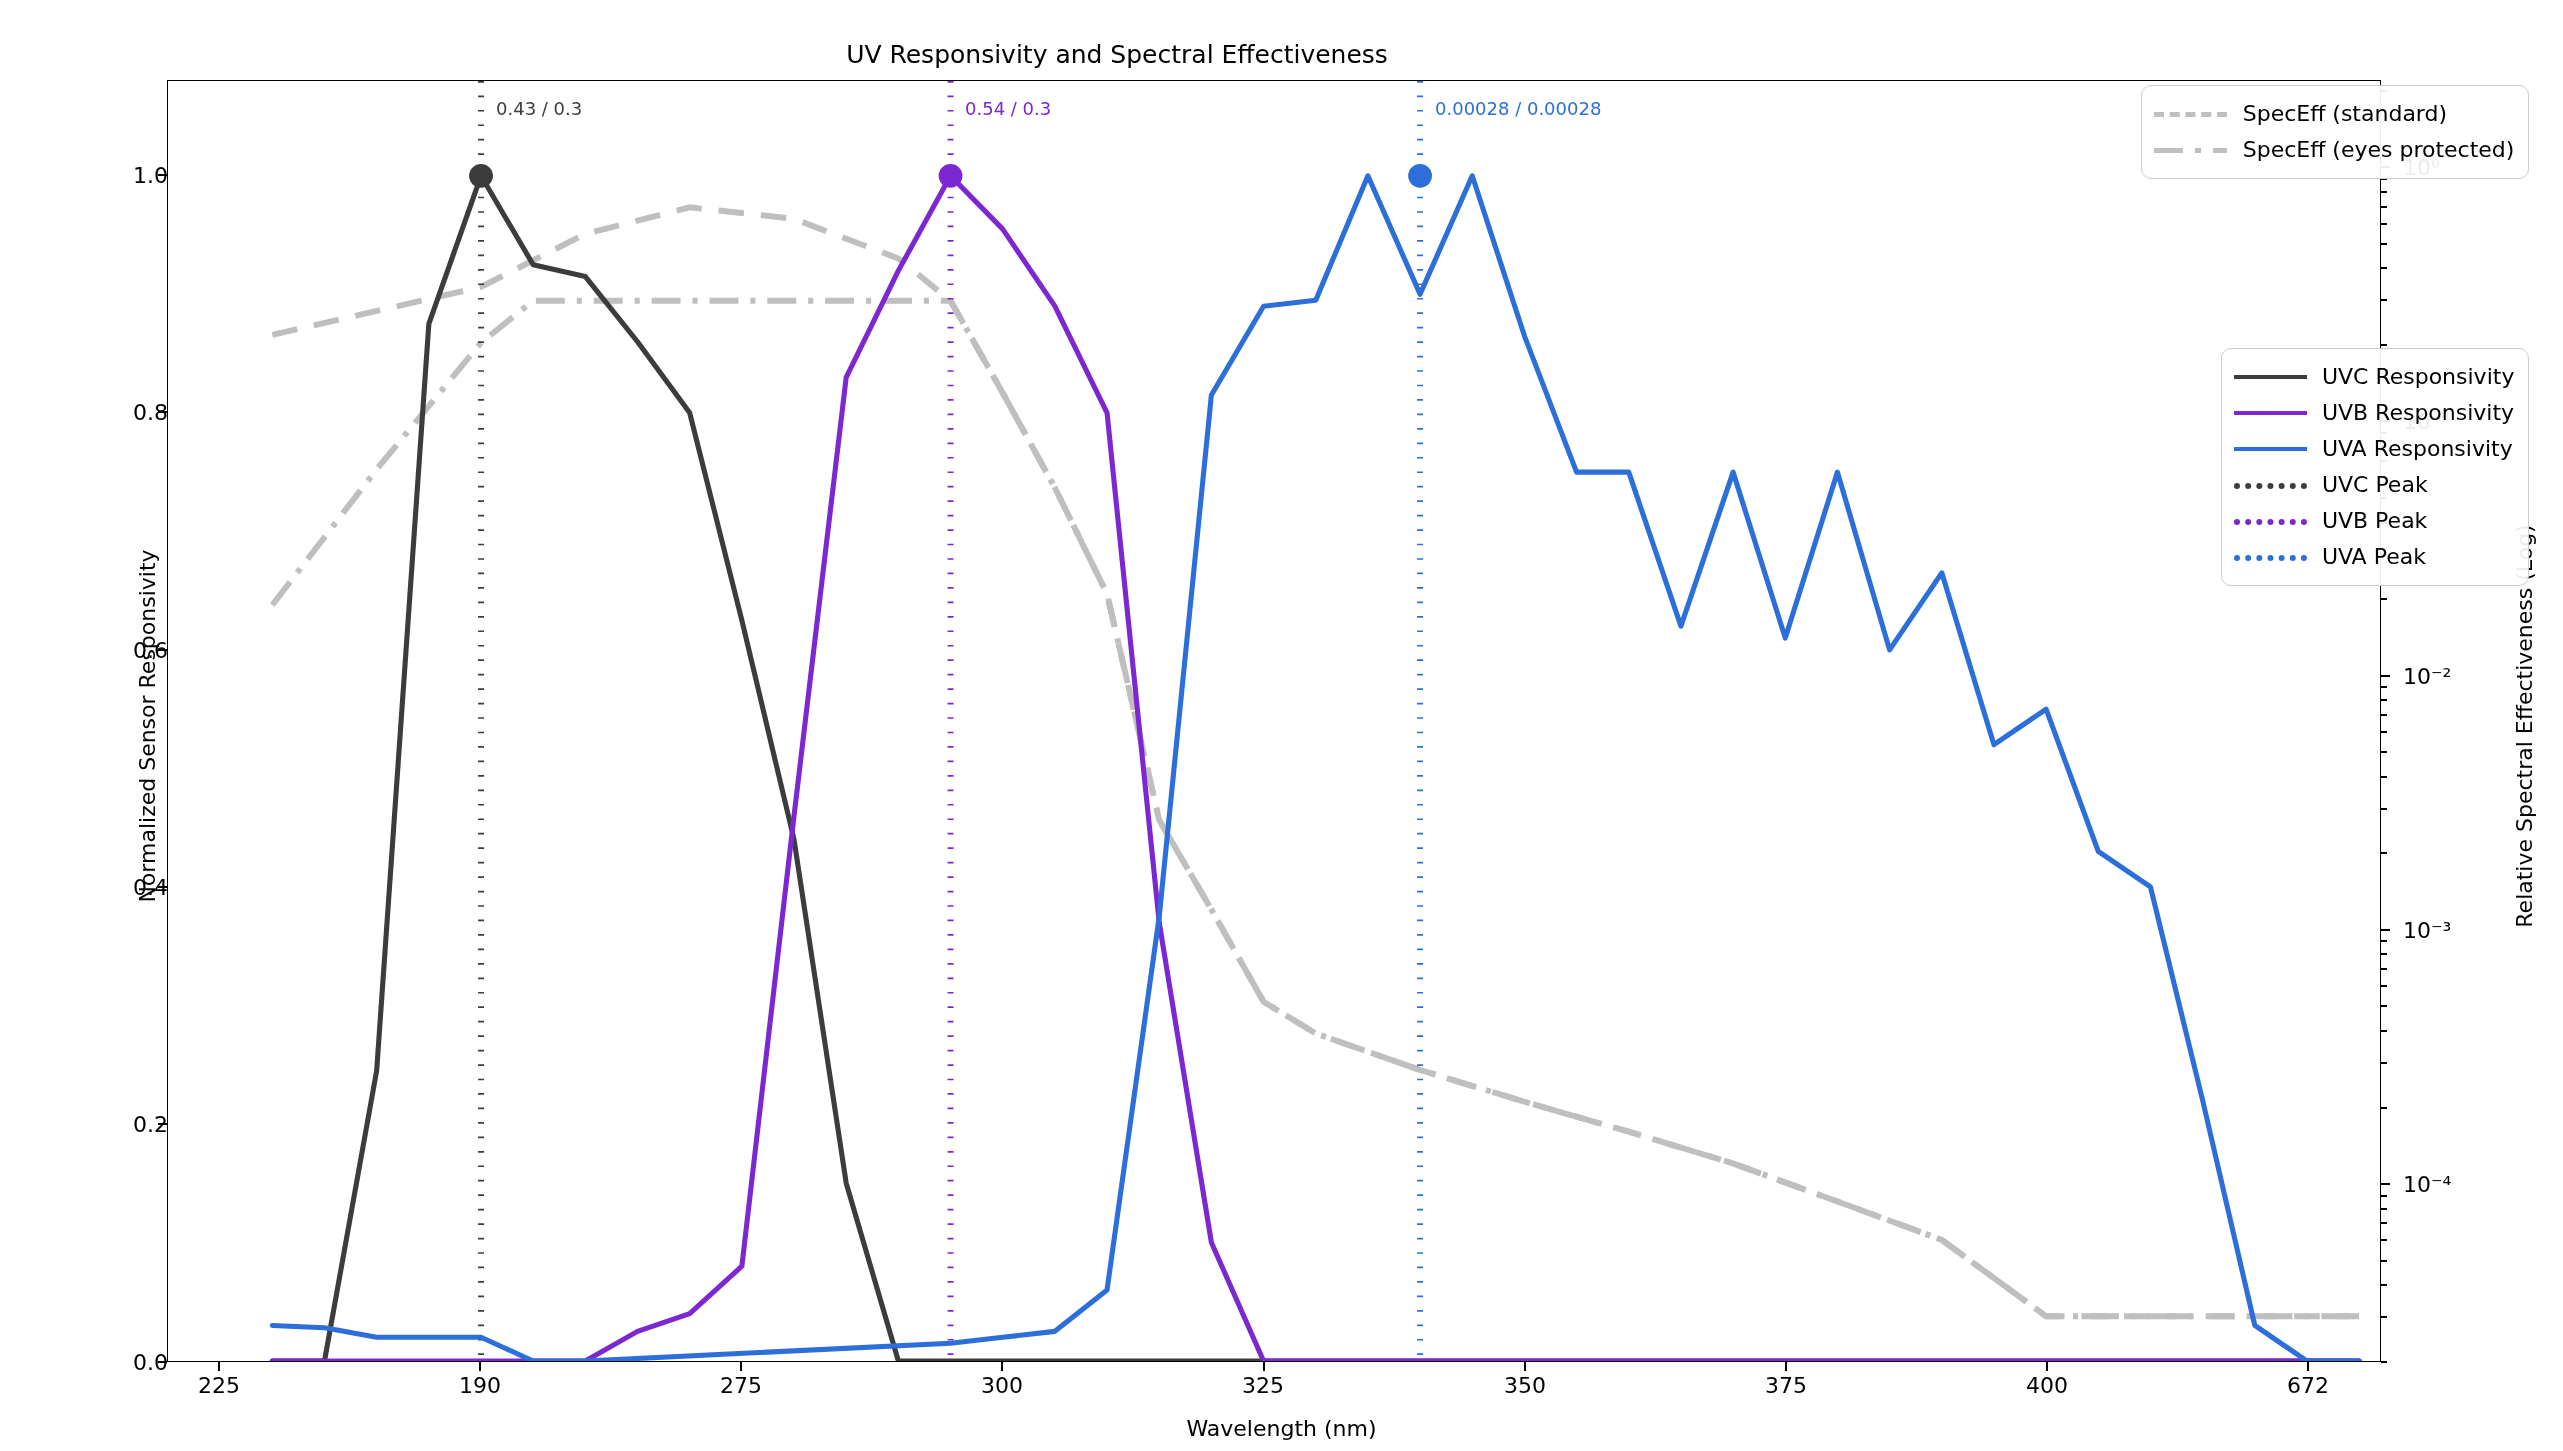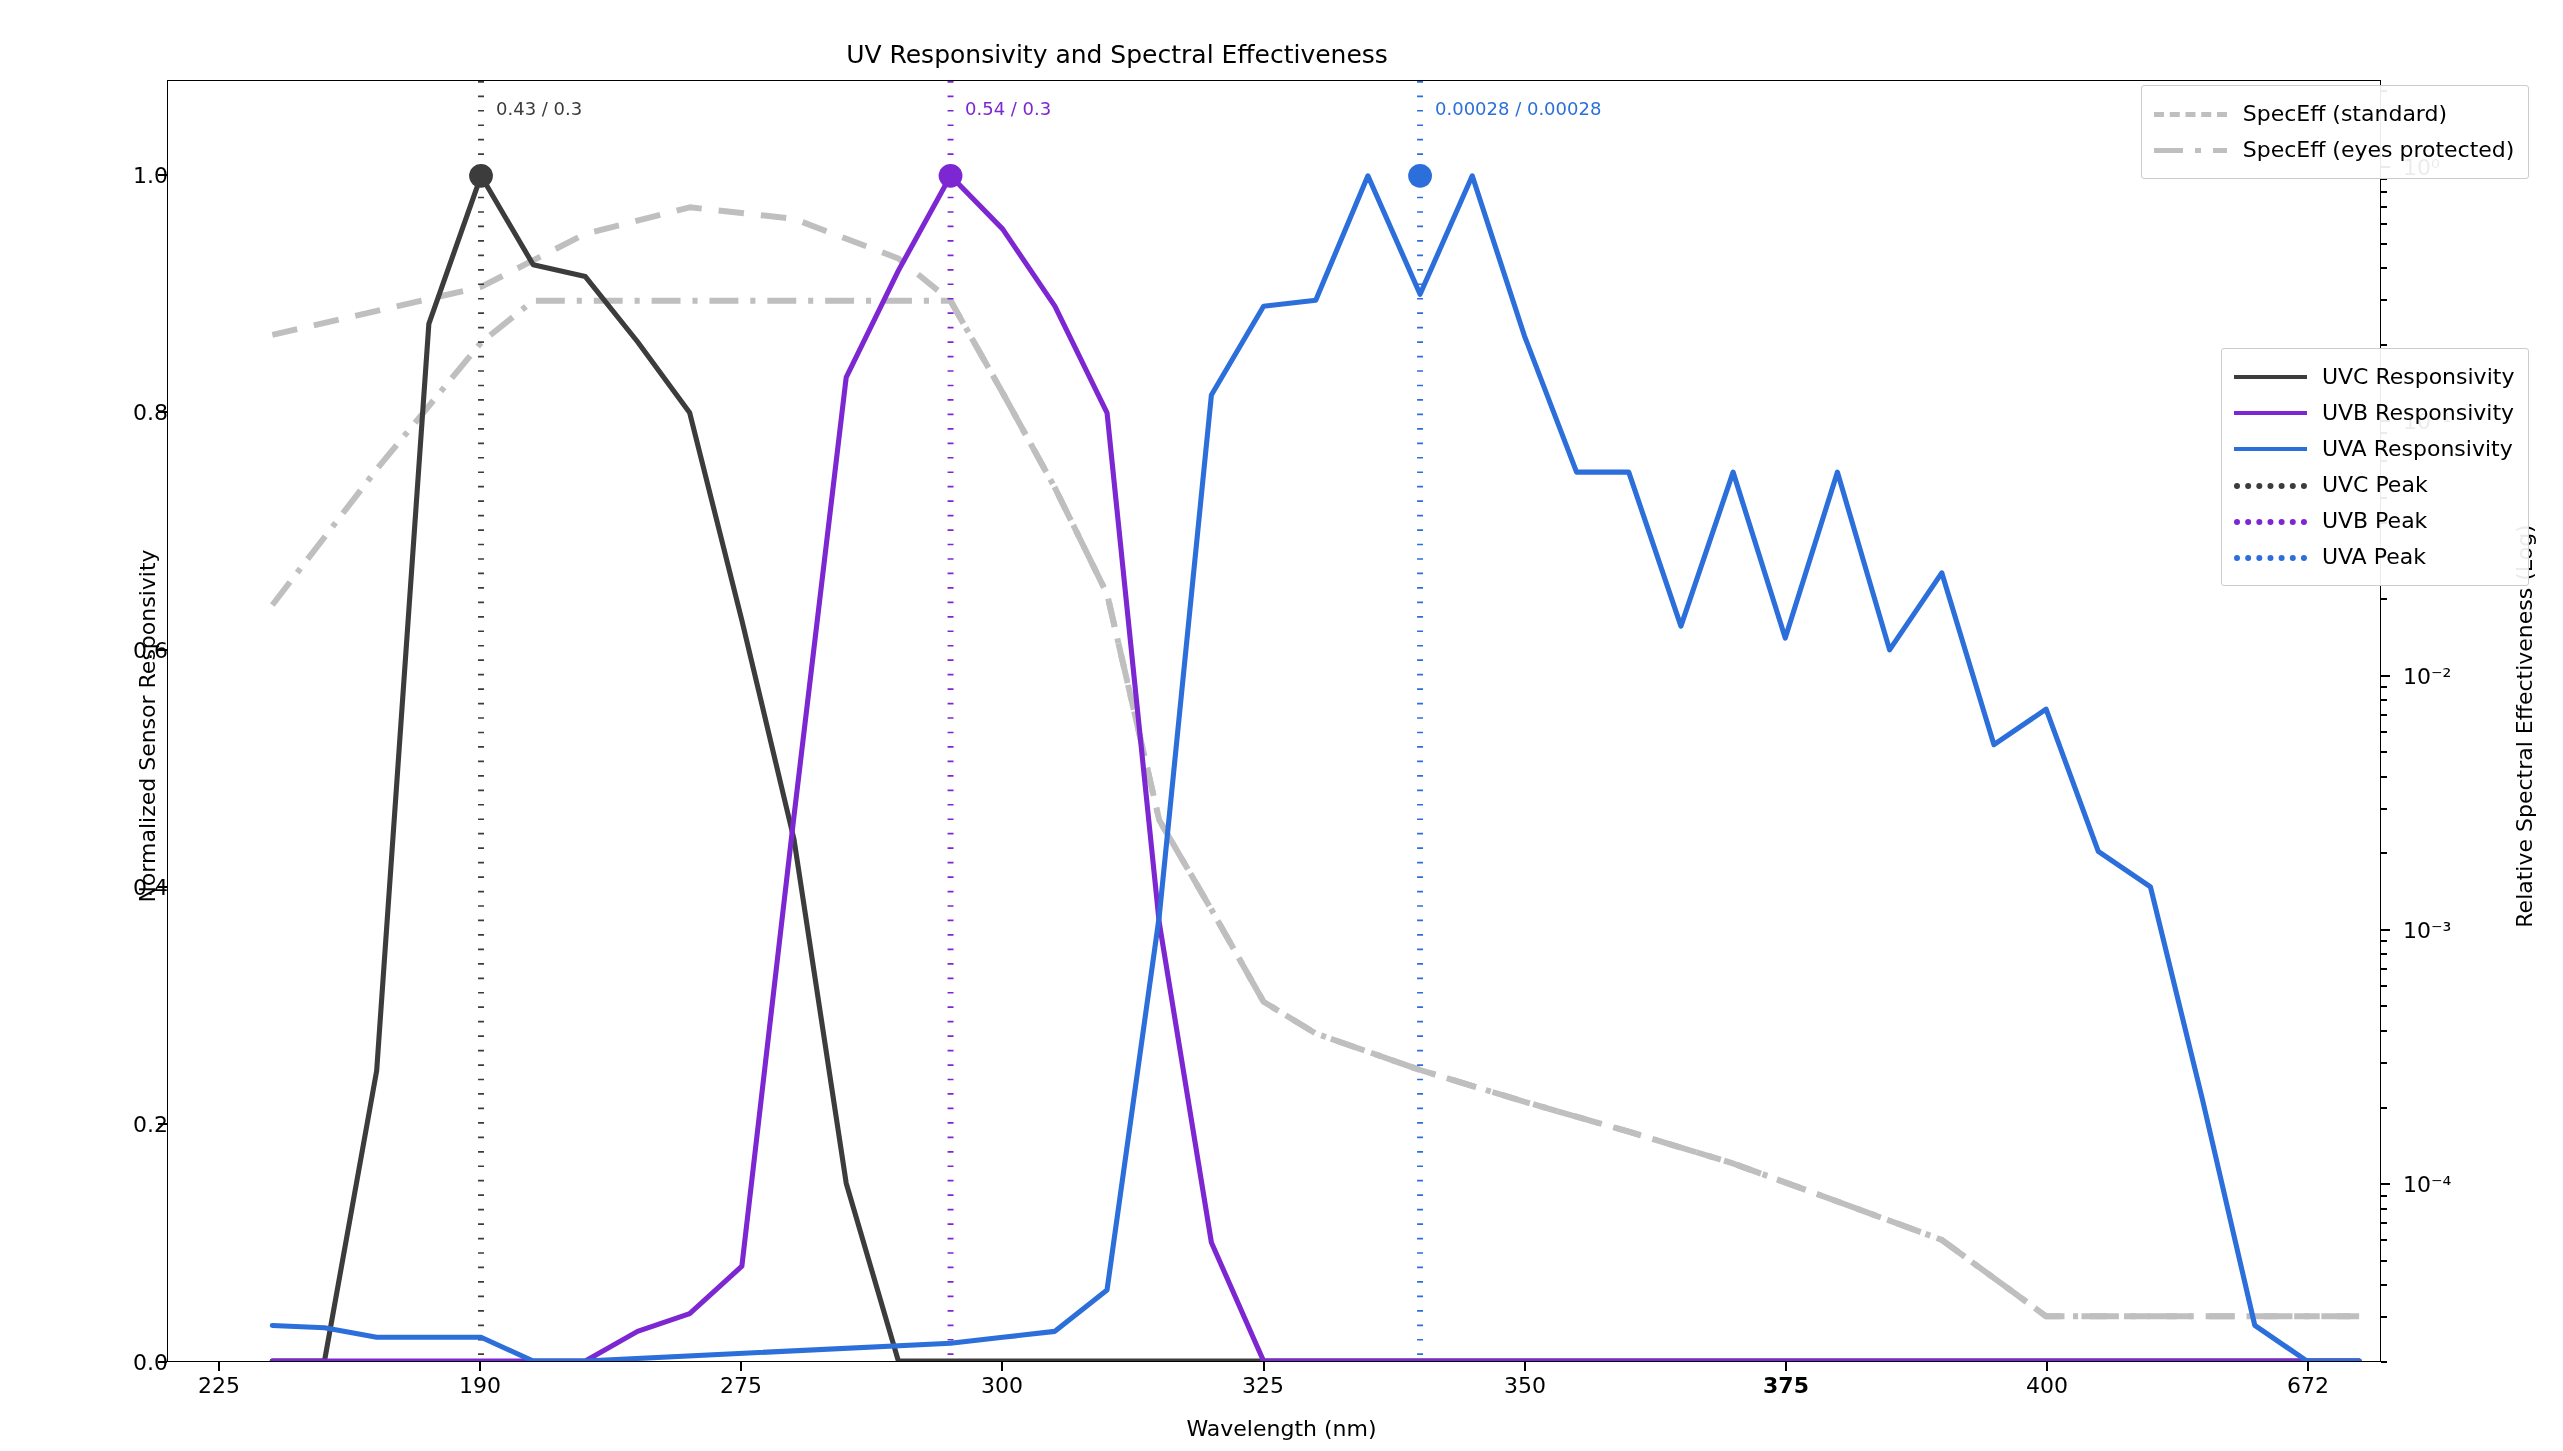--- a/index.html
+++ b/index.html
@@ -11,21 +11,21 @@
   #svg-layer{position:absolute;left:0;top:0;width:100%;height:100%;}
   
   .ytick-l{position:absolute;right:2395px;font-size:22px;color:#000;text-align:right;width:102px;transform:translateY(-50%);}
   .ytick-r{position:absolute;left:2403px;font-size:22px;color:#000;text-align:left;width:119px;transform:translateY(-50%);}
   .xtick{position:absolute;top:1373px;font-size:22px;color:#000;text-align:center;width:102px;transform:translateX(-50%);}
   #ylabel-left{position:absolute;left:-29px;top:50%;transform:translateY(-50%) rotate(-90deg);transform-origin:center;font-size:22px;color:#000;white-space:nowrap;}
   #ylabel-right-wrap{position:absolute;left:2524px;top:726px;transform:translate(-50%,-50%) rotate(-90deg);font-size:22px;color:#000;white-space:nowrap;}
   #xlabel{position:absolute;left:0;top:1416px;width:2563px;text-align:center;font-size:22px;color:#000;}
   .tickmark{position:absolute;background:#000;}
   .ann{position:absolute;font-size:18px;white-space:nowrap;}
-  .legend{position:absolute;background:rgba(255,255,255,0.92);border:1.4px solid #cccccc;border-radius:3px;padding:10.2px 13.6px 10.2px 12px;}
+  .legend{position:absolute;background:rgba(255,255,255,0.92);border:1.4px solid #cccccc;border-radius:10px;padding:10.2px 13.6px 10.2px 12px;}
   .legend-row{display:flex;align-items:center;height:36px;}
   .legend-sample{width:73px;height:19px;position:relative;margin-right:15.3px;flex:0 0 73px;}
   .legend-label{font-size:22px;color:#000;white-space:nowrap;line-height:1;}
   .ls-line{position:absolute;left:0;top:7.7px;width:73px;height:3.7px;}
   .ls-dashed{position:absolute;left:0;top:7.7px;width:73px;height:0;border-top:5.1px dashed #bfbfbf;}
   .ls-dashdot{position:absolute;left:0;top:7.7px;width:73px;height:0;border-top:5.1px dashed #bfbfbf;}
   .ls-dotted{position:absolute;left:0;top:7.7px;width:73px;height:0;border-top:6px dotted #555;}
 </style>
 </head>
 <body>
@@ -135,21 +135,21 @@
       <div class="xtick" style="left: 480px;">190</div>
       <div class="tickmark" style="left: 479px; top: 1362px; width: 1.9px; height: 9.4px;"></div>
       <div class="xtick" style="left: 741px;">275</div>
       <div class="tickmark" style="left: 740px; top: 1362px; width: 1.9px; height: 9.4px;"></div>
       <div class="xtick" style="left: 1002px;">300</div>
       <div class="tickmark" style="left: 1001px; top: 1362px; width: 1.9px; height: 9.4px;"></div>
       <div class="xtick" style="left: 1263px;">325</div>
       <div class="tickmark" style="left: 1263px; top: 1362px; width: 1.9px; height: 9.4px;"></div>
       <div class="xtick" style="left: 1525px;">350</div>
       <div class="tickmark" style="left: 1524px; top: 1362px; width: 1.9px; height: 9.4px;"></div>
-      <div class="xtick" style="left: 1786px; font-weight: bold;">375</div>
+      <div class="xtick" style="left: 1786px;">375</div>
       <div class="tickmark" style="left: 1785px; top: 1362px; width: 1.9px; height: 9.4px;"></div>
       <div class="xtick" style="left: 2047px;">400</div>
       <div class="tickmark" style="left: 2046px; top: 1362px; width: 1.9px; height: 9.4px;"></div>
       <div class="xtick" style="left: 2308px;">672</div>
       <div class="tickmark" style="left: 2307px; top: 1362px; width: 1.9px; height: 9.4px;"></div>
     </div>
   <div id="anns">
       <div class="ann" style="left: 496px; top: 98px; color: rgb(60, 60, 60);">0.43 / 0.3</div>
       <div class="ann" style="left: 965px; top: 98px; color: rgb(124, 39, 209); text-align: right;">0.54 / 0.3</div>
       <div class="ann" style="left: 1435px; top: 98px; color: rgb(44, 111, 219);">0.00028 / 0.00028</div>

